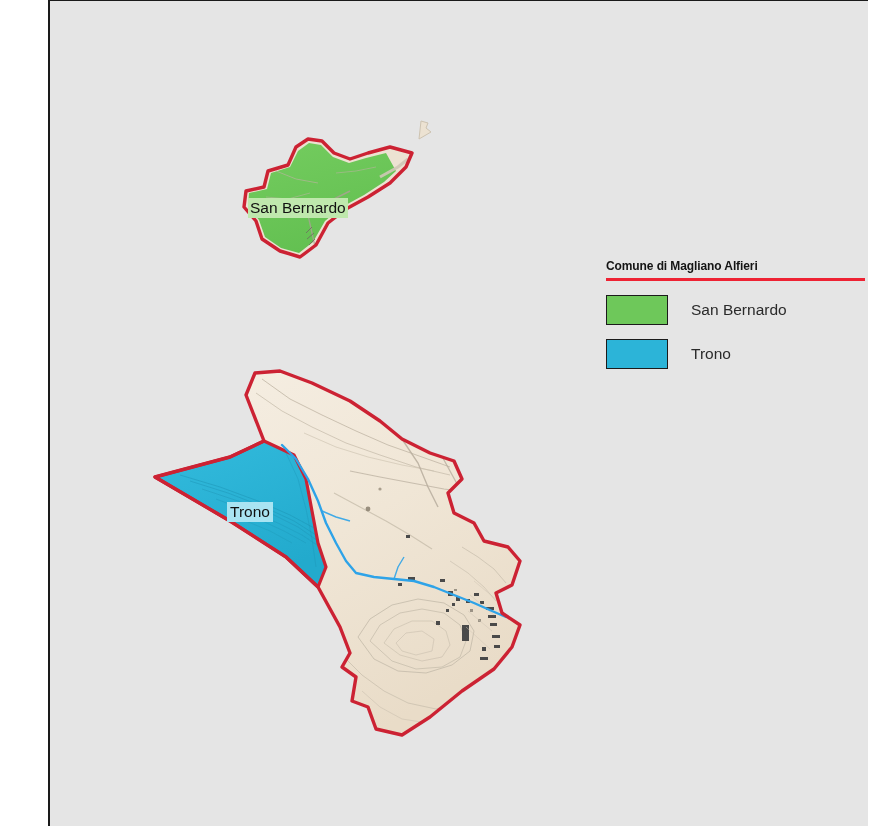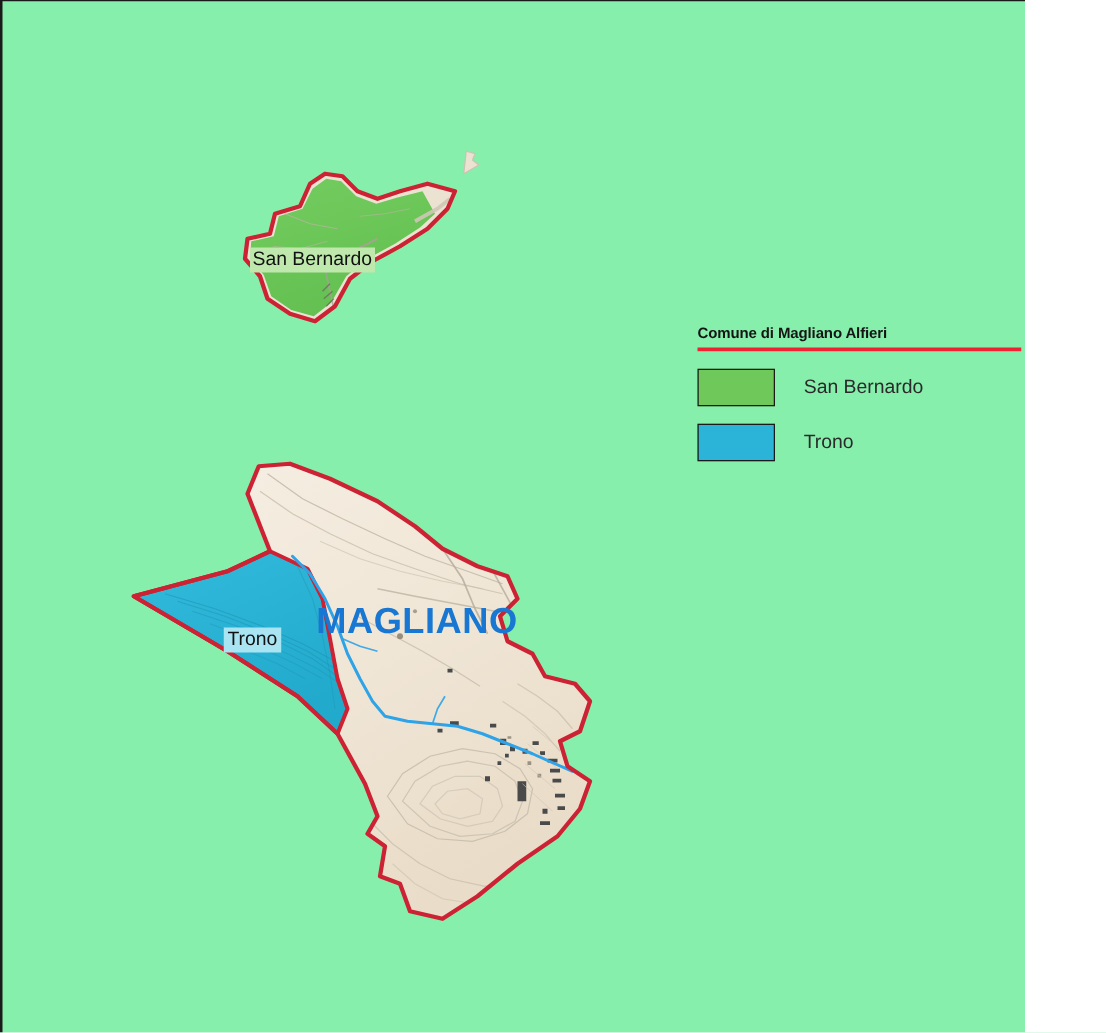--- a/index.html
+++ b/index.html
@@ -8,25 +8,26 @@
     padding: 0;
     background: #ffffff;
   }
   body {
     font-family: "Liberation Sans", sans-serif;
   }
   #page {
     position: relative;
     width: 820px;
     height: 826px;
-    background: #86efac;
+    background: #e5e5e5;
     border-left: 2px solid #1a1a1a;
     border-top: 1px solid #1a1a1a;
     box-sizing: border-box;
     overflow: hidden;
+    margin-left: 48px;
   }
   #map-canvas {
     position: absolute;
     left: 0;
     top: 0;
     width: 885px;
     height: 826px;
   }
   
   #legend {
@@ -259,21 +260,20 @@
                L470,560 L458,546 L434,540 L424,522 L404,512 L398,492 L412,478 L404,460
                L380,452 L352,438 L330,420 L300,400 L262,382 L230,370 Z" fill="none" stroke="#cc2233" stroke-width="3.4" stroke-linejoin="round"></path>
     </g>
   </svg>
 
   <div class="map-label" id="label-san-bernardo">San Bernardo</div>
 
   <div class="map-label" id="label-trono">Trono</div>
 
   <div class="map-label" id="label-magliano-alfieri">
-    <div>MAGLIANO</div>
   </div>
 
   <div id="legend">
     <div id="legend-title">Comune di Magliano Alfieri</div>
     <div id="legend-underline"></div>
 
     <div class="legend-row">
       <div class="legend-swatch" style="background-color: rgb(110, 200, 90);"></div>
       <div class="legend-label">San Bernardo</div>
     </div>

